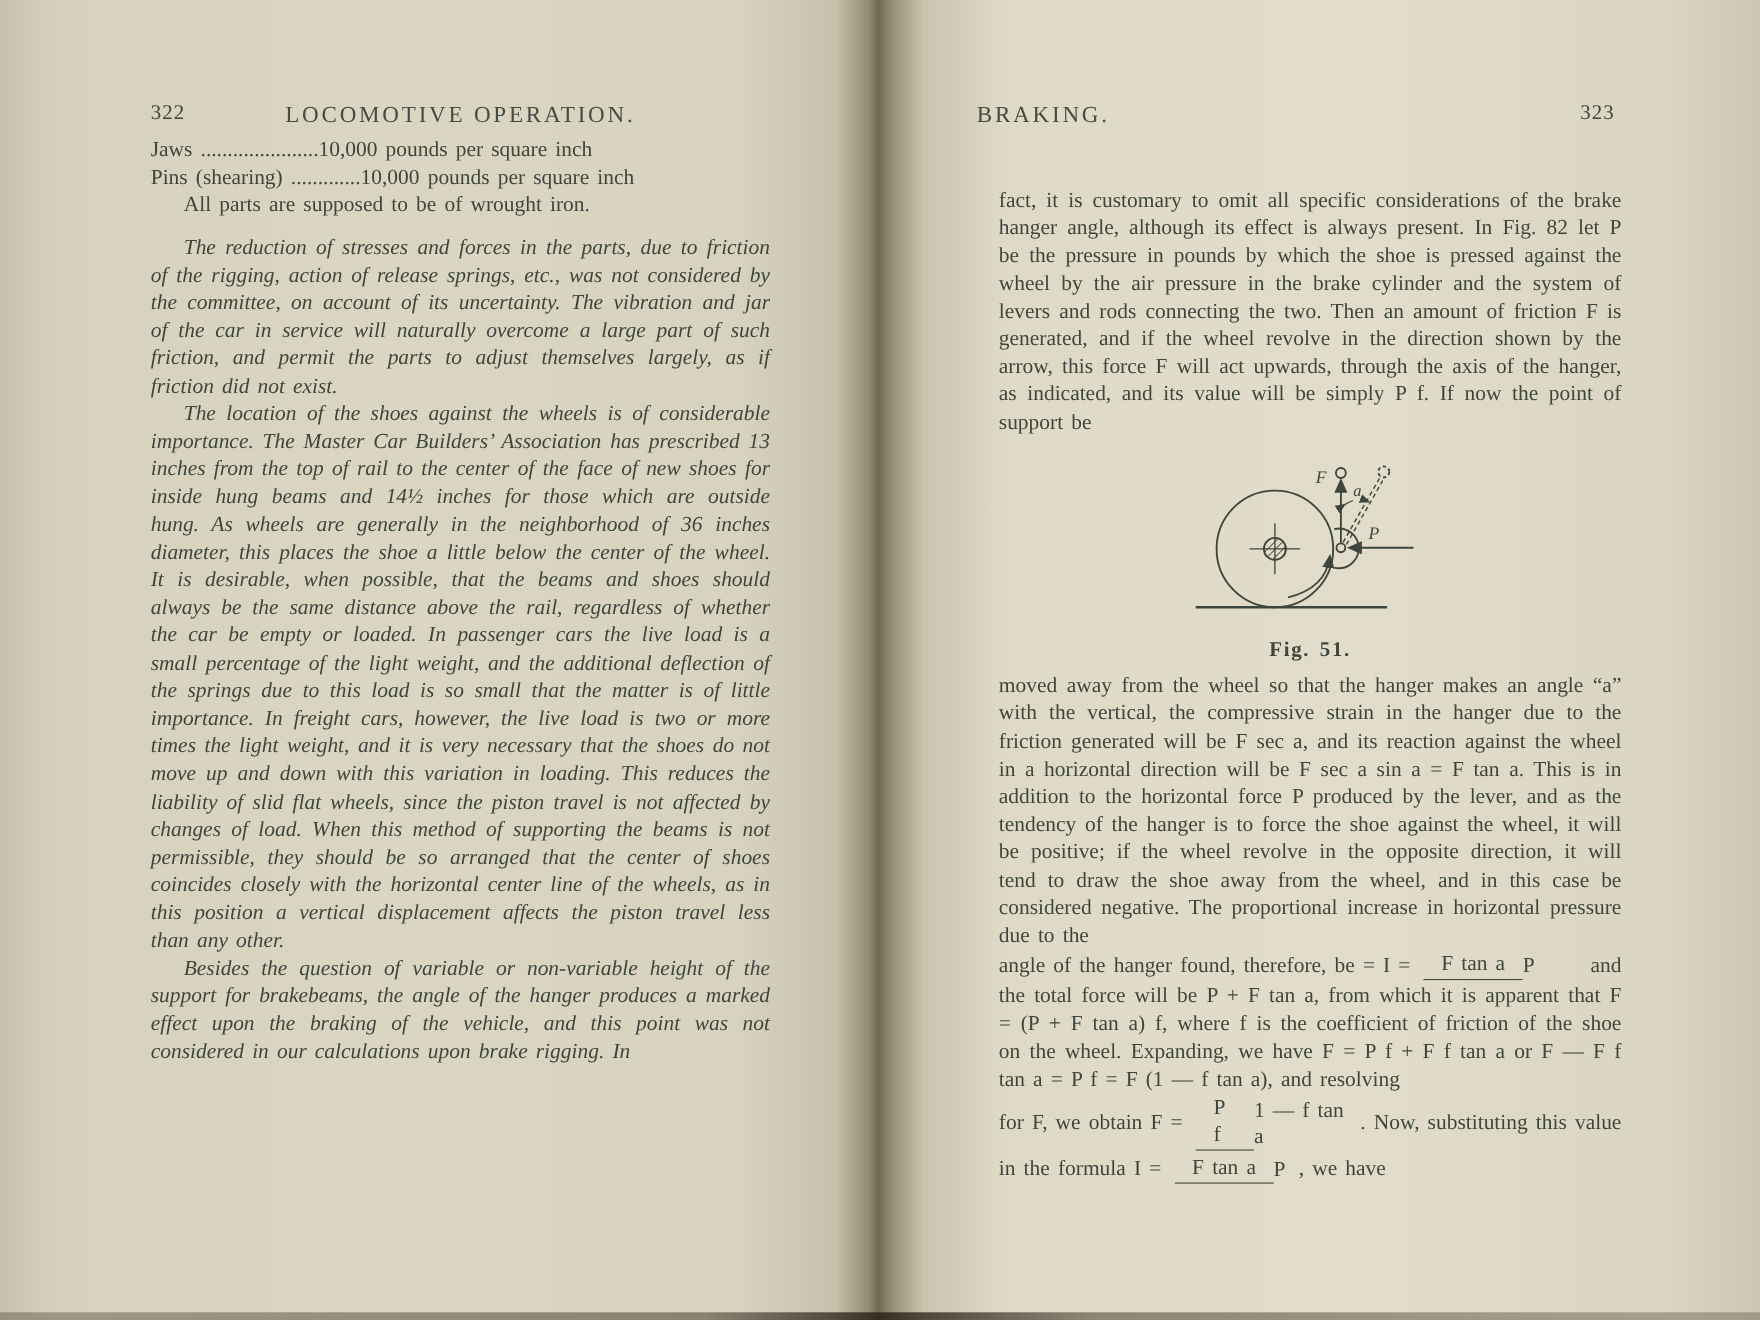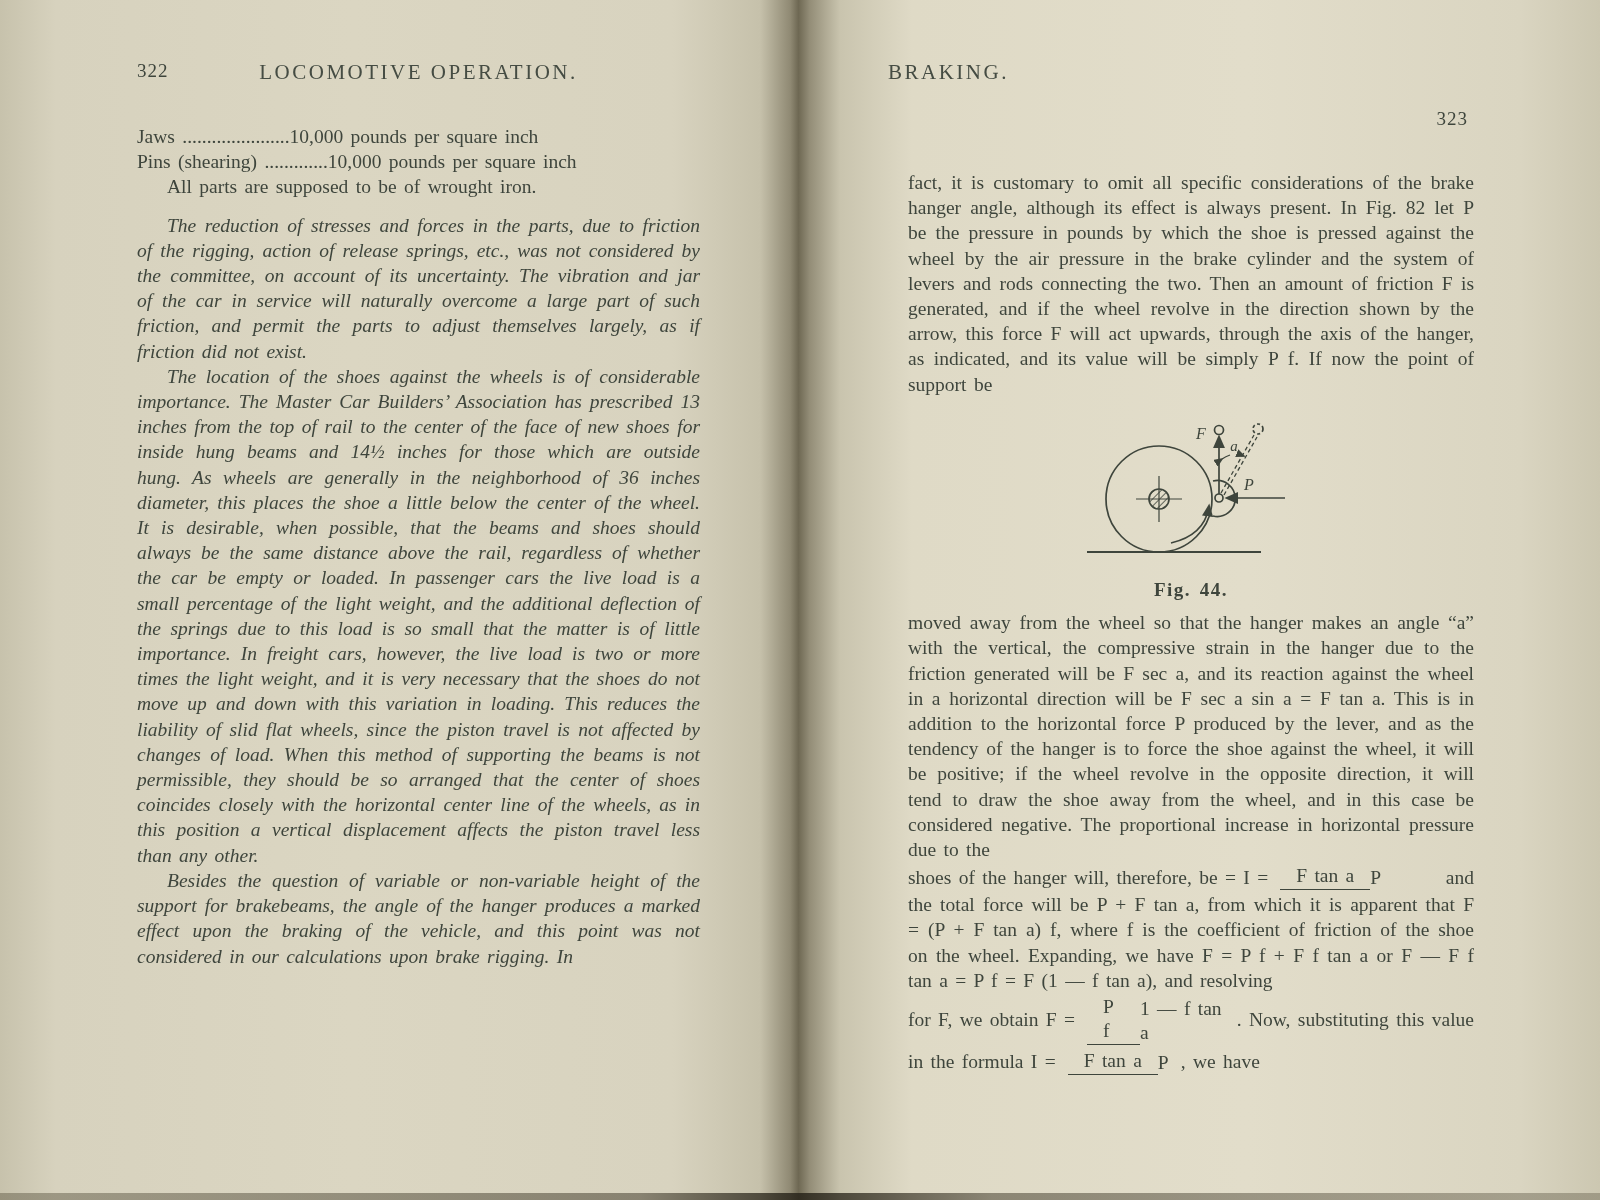--- a/index.html
+++ b/index.html
@@ -15,21 +15,21 @@
       #c6c1ab 47.5%, #8f8973 49.4%, #6e6853 49.9%, #938d77 50.6%,
       #c9c4ae 52.5%, #dfdac6 57%, #e2ddca 78%, #dad5c1 95%, #ccc7b1 100%);
     color:#3e453c;
   }
   .bottom-edge{
     position:absolute;left:0;bottom:0;width:1600px;height:7px;
     background:linear-gradient(90deg,
       rgba(90,84,64,.45) 0%, rgba(70,64,48,.55) 40%,
       rgba(40,36,26,.85) 50%, rgba(70,64,48,.55) 62%, rgba(95,89,70,.4) 100%);
   }
-  .page-head{position:absolute;top:60px;height:26px;font-size:20px;}
+  .page-head{position:absolute;top:92px;height:26px;font-size:20px;}
   .folio{font-size:19px;letter-spacing:1px;}
   .running-title{letter-spacing:2.5px;font-size:21px;color:#454c43;}
 
   .col{position:absolute;top:124px;font-size:19.5px;line-height:25.2px;
        word-spacing:2.5px;text-align:justify;}
   .col-left{left:137px;width:563px;height:990px;}
   .col-right{left:908px;width:566px;height:1010px;margin-top:46px;}
 
   .spec-line{text-align:left;white-space:nowrap;overflow:hidden;}
   .spec-indent{text-indent:30px;}
@@ -66,21 +66,21 @@
       <div class="spec-line spec-indent">All parts are supposed to be of wrought iron.</div>
 
       <p class="para indent gap-top">The reduction of stresses and forces in the parts, due to friction of the rigging, action of release springs, etc., was not considered by the committee, on account of its uncertainty. The vibration and jar of the car in service will naturally overcome a large part of such friction, and permit the parts to adjust themselves largely, as if friction did not exist.</p>
       <p class="para indent">The location of the shoes against the wheels is of considerable importance.  The Master Car Builders’ Association has prescribed 13 inches from the top of rail to the center of the face of new shoes for inside hung beams and 14½ inches for those which are outside hung.  As wheels are generally in the neighborhood of 36 inches diameter, this places the shoe a little below the center of the wheel.  It is desirable, when possible, that the beams and shoes should always be the same distance above the rail, regardless of whether the car be empty or loaded.  In passenger cars the live load is a small percentage of the light weight, and the additional deflection of the springs due to this load is so small that the matter is of little importance.  In freight cars, however, the live load is two or more times the light weight, and it is very necessary that the shoes do not move up and down with this variation in loading.  This reduces the liability of slid flat wheels, since the piston travel is not affected by changes of load.  When this method of supporting the beams is not permissible, they should be so arranged that the center of shoes coincides closely with the horizontal center line of the wheels, as in this position a vertical displacement affects the piston travel less than any other.</p>
       <p class="para indent">Besides the question of variable or non-variable height of the support for brakebeams, the angle of the hanger produces a marked effect upon the braking of the vehicle, and this point was not considered in our calculations upon brake rigging.  In</p>
     </div>
   </div>
 
   <div>
     <div class="page-head running-title" style="left:888px;width:566px;text-align:left;">BRAKING.</div>
-    <div class="page-head folio" style="left:1408px;width:60px;text-align:right;margin-top:48px;">323</div>
+    <div class="page-head folio" style="left:1408px;width:60px;text-align:right;">323</div>
 
     <div class="col col-right">
       <p class="para">fact, it is customary to omit all specific considerations of the brake hanger angle, although its effect is always present.  In Fig. 82 let P be the pressure in pounds by which the shoe is pressed against the wheel by the air pressure in the brake cylinder and the system of levers and rods connecting the two. Then an amount of friction F is generated, and if the wheel revolve in the direction shown by the arrow, this force F will act upwards, through the axis of the hanger, as indicated, and its value will be simply P f.  If now the point of support be</p>
 
       <div class="figure-block">
         <svg width="280" height="160" viewBox="0 0 280 160">
           <defs>
             <pattern id="hatch" width="5" height="5" patternUnits="userSpaceOnUse" patternTransform="rotate(45)">
               <line x1="0" y1="0" x2="0" y2="5" stroke="#3e453c" stroke-width="1.6"></line>
             </pattern>
@@ -112,27 +112,27 @@
             <path d="M 186 45 A 38 38 0 0 1 193 47" marker-end="url(#arr)" stroke-width="1.2"></path>
 
             <line x1="234" y1="89" x2="176" y2="89" marker-end="url(#arr)"></line>
 
             <path d="M 120 134 Q 154 126 158 97" marker-end="url(#arr)" stroke-width="1.6"></path>
           </g>
           <text x="150" y="30" font-size="16" font-style="italic" fill="#3e453c" text-anchor="middle">F</text>
           <text x="183" y="42" font-size="15" font-style="italic" fill="#3e453c" text-anchor="middle">a</text>
           <text x="198" y="81" font-size="16" font-style="italic" fill="#3e453c" text-anchor="middle">P</text>
         </svg>
-        <div class="figure-caption">Fig. 44.</div>
+        <div class="figure-caption">Fig. 51.</div>
       </div>
 
       <p class="para">moved away from the wheel so that the hanger makes an angle “a” with the vertical, the compressive strain in the hanger due to the friction generated will be F sec a, and its reaction against the wheel in a horizontal direction will be F sec a  sin a = F tan a.  This is in addition to the horizontal force P produced by the lever, and as the tendency of the hanger is to force the shoe against the wheel, it will be positive; if the wheel revolve in the opposite direction, it will tend to draw the shoe away from the wheel, and in this case be considered negative. The proportional increase in horizontal pressure due to the</p>
 
       <div class="formula-line">
-        <span class="fx-prefix">shoes of the hanger will, therefore, be = I =</span>
+        <span class="fx-prefix">angle of the hanger found, therefore, be = I =</span>
         <span class="frac">
           <span class="num">F tan a</span>
           <span class="den">P</span>
         </span>
         <span class="fx-suffix push-right">and</span>
       </div>
 
       <p class="para">the total force will be P + F tan a, from which it is apparent that F = (P + F tan a) f, where f is the coefficient of friction of the shoe on the wheel.  Expanding, we have F = P f + F f tan a  or  F — F f tan a = P f = F (1 — f tan a), and resolving</p>
 
       <div class="formula-line">

